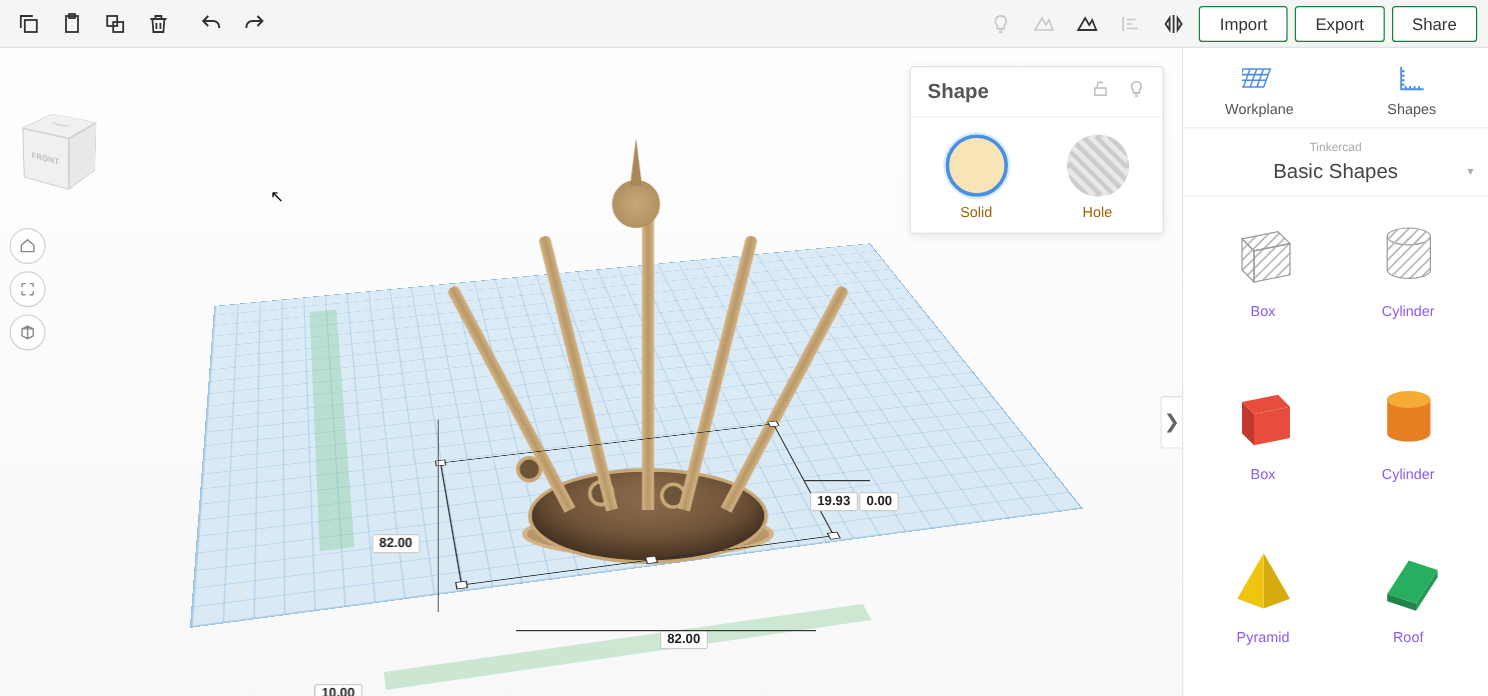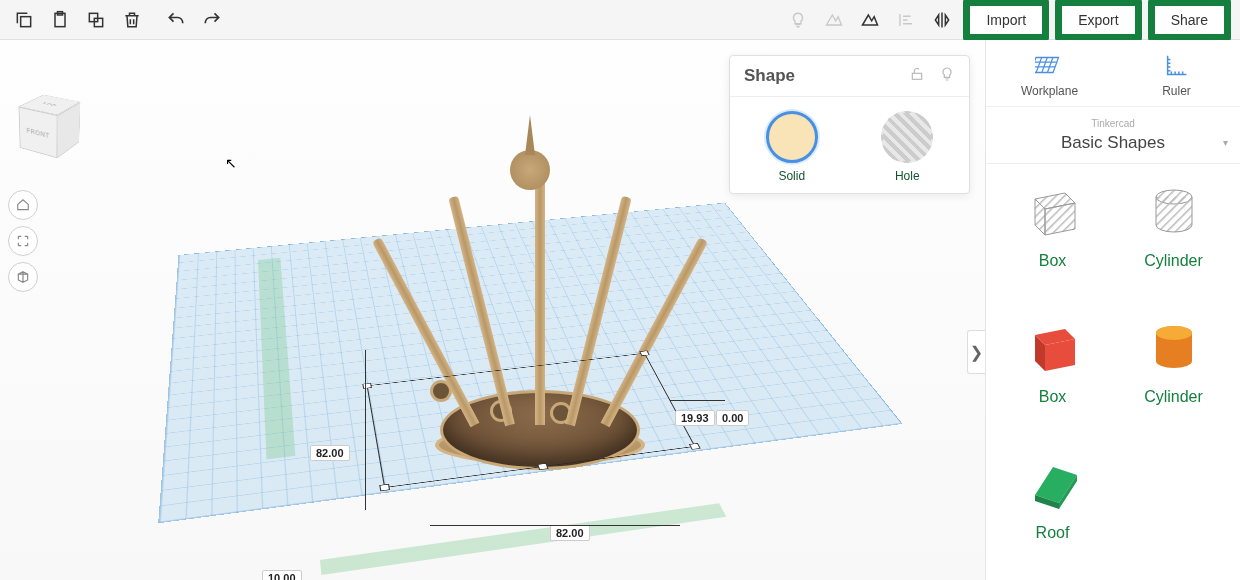--- a/index.html
+++ b/index.html
@@ -11,21 +11,21 @@
     background: #f5f5f5; border-bottom: 1px solid #e0e0e0;
     display: flex; align-items: center; padding: 0 6px;
   }
   .toolbar .ico-btn {
     width: 36px; height: 36px; display: flex; align-items: center; justify-content: center;
     cursor: pointer; color: #333; border-radius: 3px;
   }
   .toolbar .sep { width: 8px; }
   .toolbar .flex { flex: 1; }
   .toolbar .txt-btn {
-    padding: 6px 16px; margin: 0 3px; background: #fff; border: 7px solid #15803d;
+    padding: 6px 16px; margin: 0 3px; background: #fff; border: 1px solid #15803d;
     border-radius: 3px; cursor: pointer; font-size: 14px; color: #333;
   }
   .toolbar .light { color: #c8c8c8; }
   
   
   .canvas-area {
     position: absolute; top: 40px; left: 0; right: 255px; bottom: 0;
     background: linear-gradient(#fefefe, #f8f8f8);
   }
   
@@ -132,41 +132,41 @@
     width: 30px; height: 30px; border: 1px solid #d0d0d0; border-radius: 50%;
     background: #fff; display: flex; align-items: center; justify-content: center;
     cursor: pointer; color: #888; font-size: 13px;
   }
   
   
   .cursor-arrow { position: absolute; left: 225px; top: 115px; color:#000; font-size:14px; }
   
   
   .shape-panel {
-    position: absolute; right: 270px; top: 55px; width: 241px;
+    position: absolute; right: 270px; top: 55px; width: 212px;
     background: #fff; border: 1px solid #e0e0e0; border-radius: 4px;
     box-shadow: 0 2px 8px rgba(0,0,0,0.08);
   }
   .shape-head {
     display:flex; align-items:center; justify-content:space-between;
     padding: 10px 14px; border-bottom:1px solid #eee;
   }
   .shape-head h3 { font-size: 17px; font-weight: 600; color: #555; }
   .shape-head .icons span { margin-left:10px; color:#bbb; cursor:pointer; }
   .shape-opts { display:flex; padding: 14px 8px 10px; gap:8px; justify-content:space-around; }
   .shape-opt { display:flex; flex-direction:column; align-items:center; gap:6px; cursor:pointer; }
   .swatch {
     width:52px; height:52px; border-radius:50%;
   }
   .swatch.solid { background:#f9e4b7; border:3px solid #4a90e2; box-shadow:0 0 0 2px #d9ecff; }
   .swatch.hole  {
     background: repeating-linear-gradient(45deg,#ccc 0 4px,#e8e8e8 4px 8px);
     border:2px solid transparent;
   }
-  .shape-opt span { font-size:12px; color:#14532d; }
+  .shape-opt span { font-size:12px; color:#a16207; }
   
   
   .sidebar {
     position: absolute; top:40px; right:0; bottom:0; width:255px;
     background:#fff; border-left:1px solid #e5e5e5;
     display:flex; flex-direction:column;
   }
   .sb-tools { display:flex; border-bottom:1px solid #eee; }
   .sb-tool {
     flex:1; display:flex; flex-direction:column; align-items:center; gap:4px;
@@ -177,21 +177,21 @@
     padding: 6px 12px 10px; border-bottom:1px solid #eee;text-align:center;
   }
   .sb-cat small { font-size:10px; color:#aaa; }
   .sb-cat h4 { font-size:17px; font-weight:500; color:#444; margin-top:2px; }
   .sb-cat::after { content:"▾"; float:right; margin-top:-16px; color:#aaa; font-size:10px; }
   .sb-grid {
     flex:1; overflow-y:auto; padding: 12px 8px;
     display:grid; grid-template-columns:1fr 1fr; gap: 16px 4px;
   }
   .shp-item { display:flex; flex-direction:column; align-items:center; gap:6px; cursor:pointer; }
-  .shp-item span { font-size:16px; color:#15803d; }
+  .shp-item span { font-size:12px; color:#8b5cf6; }
   .shp-vis { width:70px; height:70px; display:flex; align-items:center; justify-content:center; }
   
   
   .expand-tab {
     position:absolute; right:255px; top:330px; width:18px; height:44px;
     background:#fff; border:1px solid #ddd; border-right:0;
     display:flex; align-items:center; justify-content:center;
     cursor:pointer; font-size:16px; color:#666; border-radius:3px 0 0 3px;
   }
 </style>
@@ -381,21 +381,21 @@
         </svg>
       <span>Workplane</span>
     </div>
     <div class="sb-tool">
       <svg viewBox="0 0 32 32">
           <g stroke="#4a90e2" stroke-width="1.6" fill="none">
             <path d="M6 6v20h20"></path>
             <path d="M6 10h3M6 14h3M6 18h3M6 22h3M10 26v-3M14 26v-3M18 26v-3M22 26v-3"></path>
           </g>
         </svg>
-      <span>Ruler</span>
+      <span>Shapes</span>
     </div>
   </div>
   <div class="sb-cat">
     <small>Tinkercad</small>
     <h4>Basic Shapes</h4>
   </div>
   <div class="sb-grid">
     <div class="shp-item">
       <div class="shp-vis">
           <svg width="64" height="64" viewBox="0 0 64 64">
@@ -445,20 +445,29 @@
             <ellipse cx="32" cy="18" rx="18" ry="7" fill="#f39c12"></ellipse>
             <path d="M14 18v28a18 7 0 0036 0V18" fill="#e67e22"></path>
             <ellipse cx="32" cy="18" rx="18" ry="7" fill="#f5ab35"></ellipse>
           </svg>
         </div>
       <span>Cylinder</span>
     </div>
     <div class="shp-item">
       <div class="shp-vis">
           <svg width="64" height="64" viewBox="0 0 64 64">
+            <polygon points="32,10 54,48 32,56" fill="#d4ac0d"></polygon>
+            <polygon points="32,10 32,56 10,48" fill="#f1c40f"></polygon>
+          </svg>
+        </div>
+      <span>Pyramid</span>
+    </div>
+    <div class="shp-item">
+      <div class="shp-vis">
+          <svg width="64" height="64" viewBox="0 0 64 64">
             <polygon points="14,44 32,16 56,24 38,52" fill="#27ae60"></polygon>
             <polygon points="14,44 38,52 38,58 14,50" fill="#1e8449"></polygon>
             <polygon points="38,52 56,24 56,30 38,58" fill="#229954"></polygon>
           </svg>
         </div>
       <span>Roof</span>
     </div>
   </div>
 </div>
 

